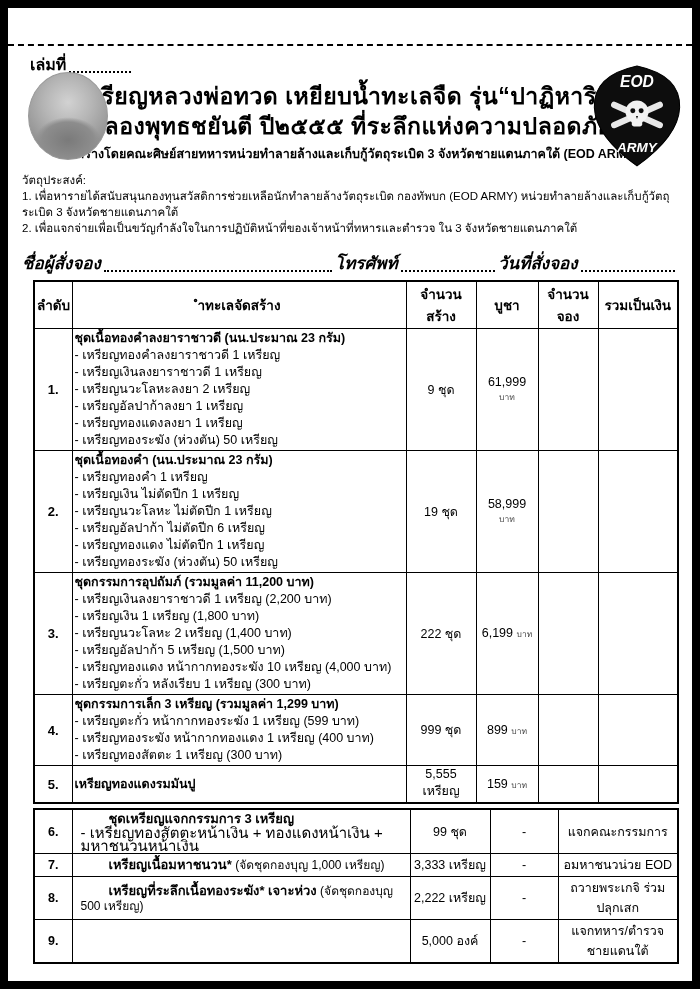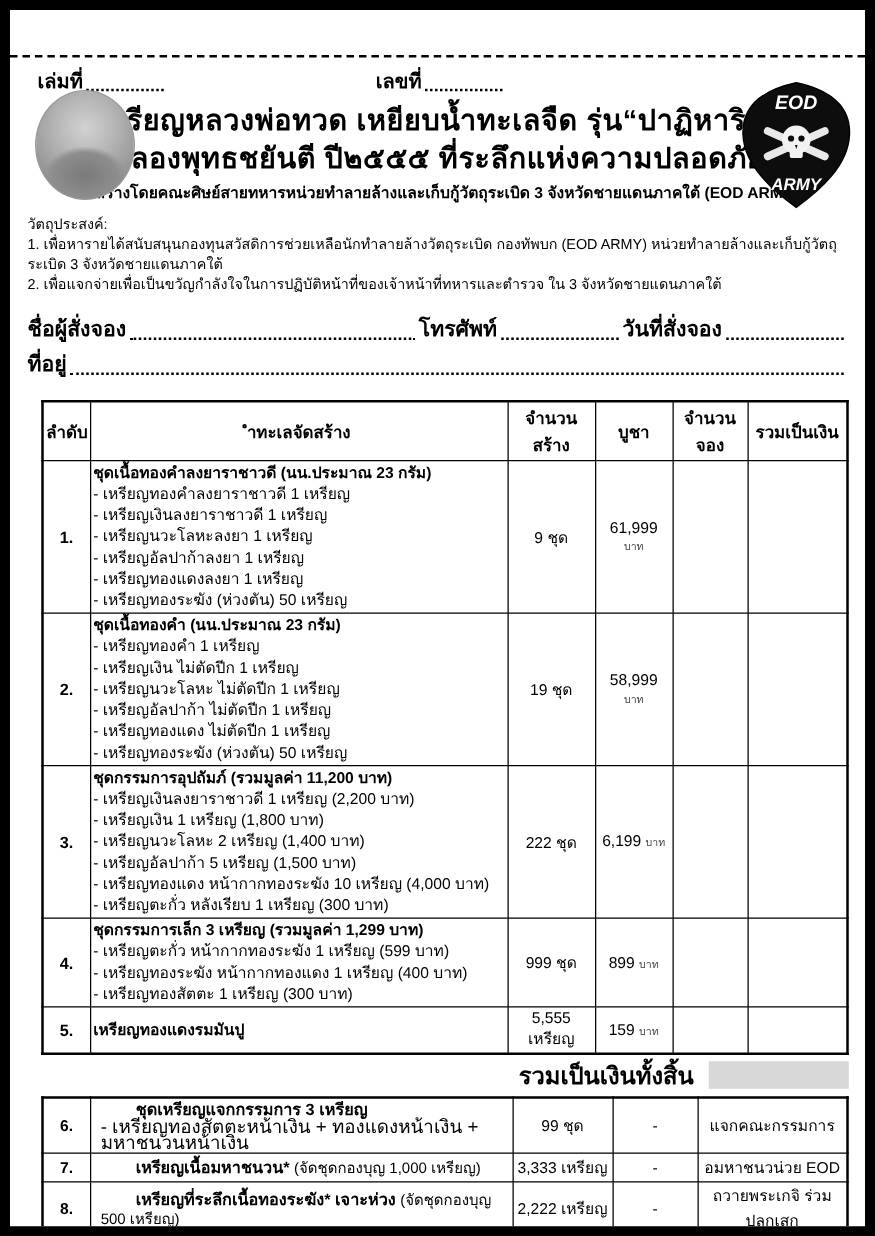--- a/index.html
+++ b/index.html
@@ -23,21 +23,21 @@
   .book-no,.doc-no{display:flex;align-items:flex-end;font-size:16px;font-weight:bold;}
   .doc-no{justify-content:flex-end;}
   .book-no .dl{width:62px;}
   .doc-no .dl{width:62px;}
   .page-title{font-size:22px;font-weight:bold;text-align:center;padding:0 30px;}
   .subtitle{text-align:center;font-weight:bold;font-size:23px;line-height:30px;margin-top:4px;letter-spacing:0.5px;}
   .issuer{text-align:center;font-weight:bold;font-size:12.5px;margin-top:3px;}
   
   .objectives{margin:8px 14px 12px 14px;font-size:11.5px;line-height:16px;}
   
-  .fields{margin:6px 14px 16px 14px;font-weight:bold;font-size:17px;}
+  .fields{margin:6px 14px 4px 14px;font-weight:bold;font-size:17px;font-style:italic;}
   .field-row{display:flex;align-items:flex-end;height:28px;}
   .dl{border-bottom:2px dotted #000;height:0;margin:0 3px 4px 3px;}
   .f1{flex:1;} .f12{flex:1.2;} .f29{flex:2.9;}
   
   table{border-collapse:collapse;table-layout:fixed;}
   .main-table{width:646px;margin:4px 0 0 25px;border:2px solid #000;}
   .main-table td,.main-table th{border:1px solid #000;padding:1px 2px;vertical-align:middle;}
   .main-table th{font-size:13.5px;font-weight:bold;height:22px;}
   .c-no{text-align:center;font-weight:bold;font-size:13px;vertical-align:top;padding-top:3px;}
   .c-desc{padding:3px 8px 2px 8px;font-size:12.5px;line-height:17px;}
@@ -80,24 +80,20 @@
         <path d="M44 50 L46 50 L45 53 Z" fill="#0d0d0d"></path>
       </g>
       <text x="45" y="85" fill="#fff" font-size="13" font-weight="bold" font-style="italic" text-anchor="middle">ARMY</text>
     </svg>
 
     <div class="h-row1">
       <div class="book-no">
         <span>เล่มที่</span>
         <span class="dl"></span>
       </div>
-      <div class="doc-no">
-        <span>เลขที่</span>
-        <span class="dl"></span>
-      </div>
     </div>
 
     <div class="subtitle">เหรียญหลวงพ่อทวด เหยียบน้ำทะเลจืด รุ่น“ปาฏิหาริย์”</div>
     <div class="subtitle" style="margin-top:0;">ฉลองพุทธชยันตี ปี๒๕๕๕ ที่ระลึกแห่งความปลอดภัย</div>
     <div class="issuer">จัดสร้างโดยคณะศิษย์สายทหารหน่วยทำลายล้างและเก็บกู้วัตถุระเบิด 3 จังหวัดชายแดนภาคใต้ (EOD ARMY)</div>
   </div>
 
   <div class="objectives">
     <div>วัตถุประสงค์:</div>
     <div>1. เพื่อหารายได้สนับสนุนกองทุนสวัสดิการช่วยเหลือนักทำลายล้างวัตถุระเบิด กองทัพบก (EOD ARMY) หน่วยทำลายล้างและเก็บกู้วัตถุระเบิด 3 จังหวัดชายแดนภาคใต้</div>
@@ -105,24 +101,20 @@
   </div>
 
   <div class="fields">
     <div class="field-row">
       <span>ชื่อผู้สั่งจอง</span>
       <span class="dl f29"></span>
       <span>โทรศัพท์</span>
       <span class="dl f12"></span>
       <span>วันที่สั่งจอง</span>
       <span class="dl f12"></span>
-    </div>
-    <div class="field-row">
-      <span>ที่อยู่</span>
-      <span class="dl f1"></span>
     </div>
   </div>
 
   <table class="main-table">
     <colgroup>
       <col style="width:38px">
         <col>
         <col style="width:70px">
         <col style="width:62px">
         <col style="width:60px">
@@ -137,42 +129,42 @@
       <th>จำนวนจอง</th>
       <th>รวมเป็นเงิน</th>
     </tr>
 
     <tr>
       <td class="c-no">1.</td>
       <td class="c-desc">
         <div class="row-title">ชุดเนื้อทองคำลงยาราชาวดี (นน.ประมาณ 23 กรัม)</div>
         <div>- เหรียญทองคำลงยาราชาวดี 1 เหรียญ</div>
         <div>- เหรียญเงินลงยาราชาวดี 1 เหรียญ</div>
-        <div>- เหรียญนวะโลหะลงยา 1 เหรียญ</div>
+        <div>- เหรียญนวะโลหะลงยา 2 เหรียญ</div>
         <div>- เหรียญอัลปาก้าลงยา 1 เหรียญ</div>
         <div>- เหรียญทองแดงลงยา 1 เหรียญ</div>
         <div>- เหรียญทองระฆัง (ห่วงตัน) 50 เหรียญ</div>
       </td>
       <td class="c-num">9 ชุด</td>
       <td class="c-num">
         <span>61,999</span>
         <span class="unit">บาท</span>
       </td>
       <td></td>
       <td></td>
     </tr>
 
     <tr>
       <td class="c-no">2.</td>
       <td class="c-desc">
         <div class="row-title">ชุดเนื้อทองคำ (นน.ประมาณ 23 กรัม)</div>
         <div>- เหรียญทองคำ 1 เหรียญ</div>
         <div>- เหรียญเงิน ไม่ตัดปีก 1 เหรียญ</div>
         <div>- เหรียญนวะโลหะ ไม่ตัดปีก 1 เหรียญ</div>
-        <div>- เหรียญอัลปาก้า ไม่ตัดปีก 1 เหรียญ</div>
+        <div>- เหรียญอัลปาก้า ไม่ตัดปีก 6 เหรียญ</div>
         <div>- เหรียญทองแดง ไม่ตัดปีก 1 เหรียญ</div>
         <div>- เหรียญทองระฆัง (ห่วงตัน) 50 เหรียญ</div>
       </td>
       <td class="c-num">19 ชุด</td>
       <td class="c-num">
         <span>58,999</span>
         <span class="unit">บาท</span>
       </td>
       <td></td>
       <td></td>
@@ -224,24 +216,20 @@
       <td class="c-num">
         <span>159</span>
         <span class="unit">บาท</span>
       </td>
       <td></td>
       <td></td>
     </tr>
   </tbody>
     </table>
 
-  <div class="total-row">
-    <span class="total-label">รวมเป็นเงินทั้งสิ้น</span>
-    <span class="total-box"></span>
-  </div>
 
   <table class="table2">
     <colgroup>
       <col style="width:38px">
         <col>
         <col style="width:80px">
         <col style="width:68px">
         <col style="width:120px">
     </colgroup>
     <tbody>

